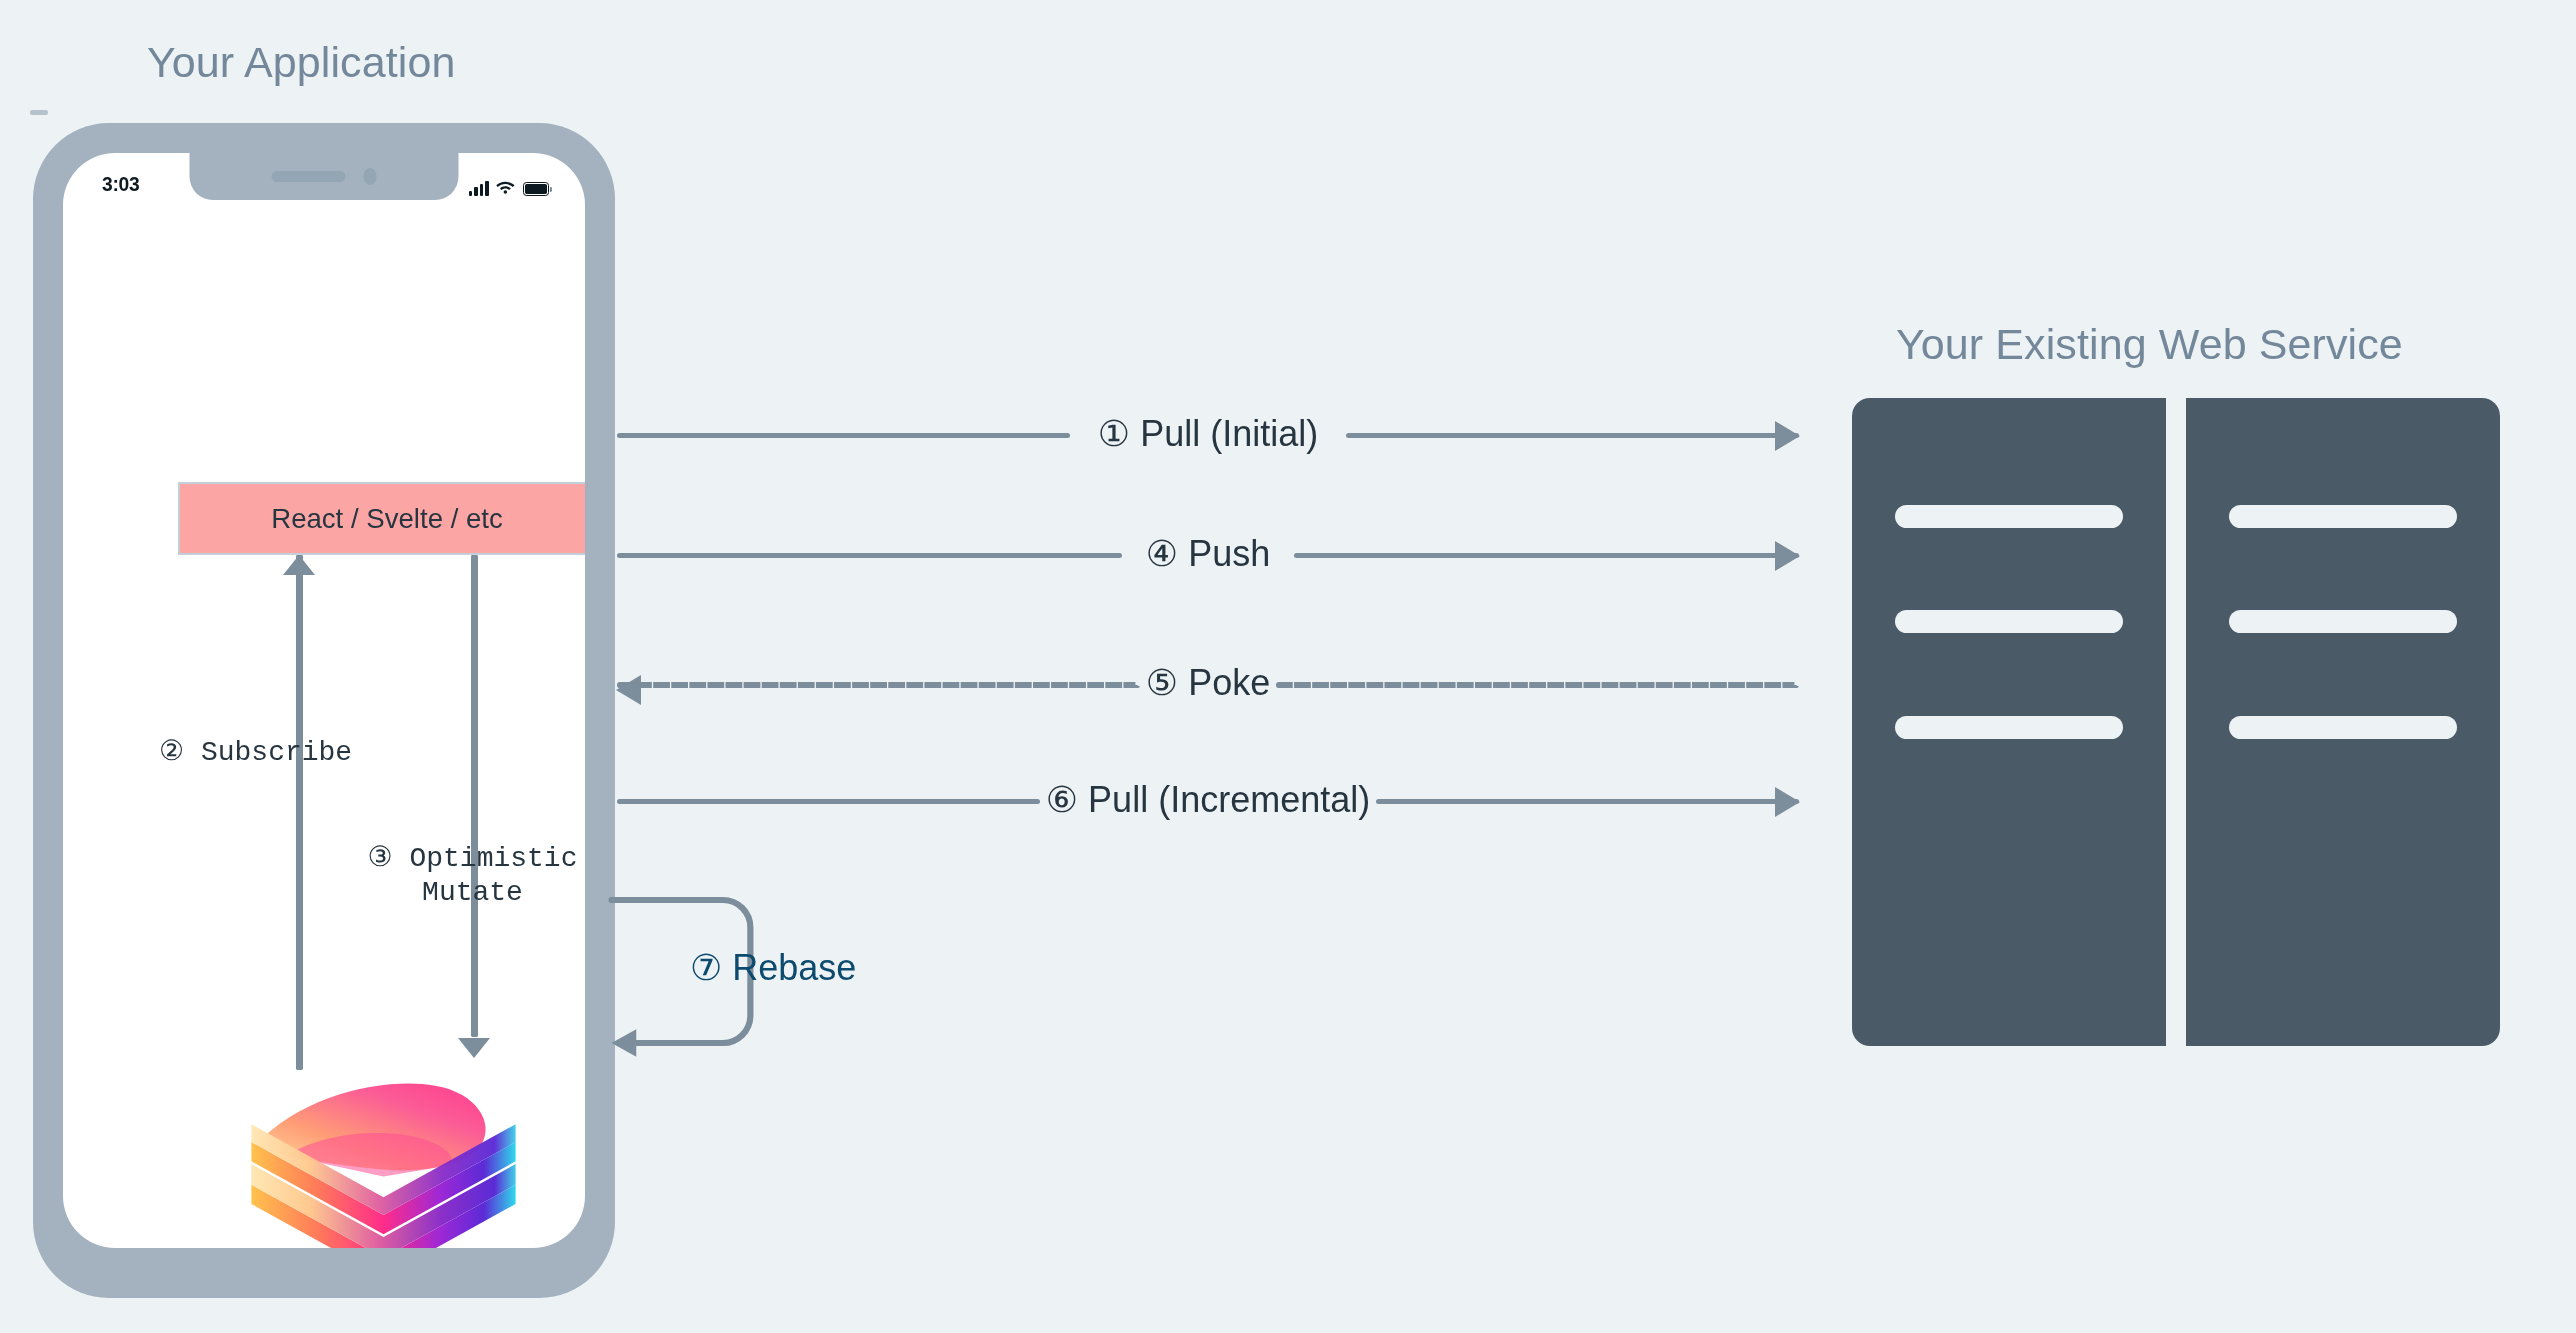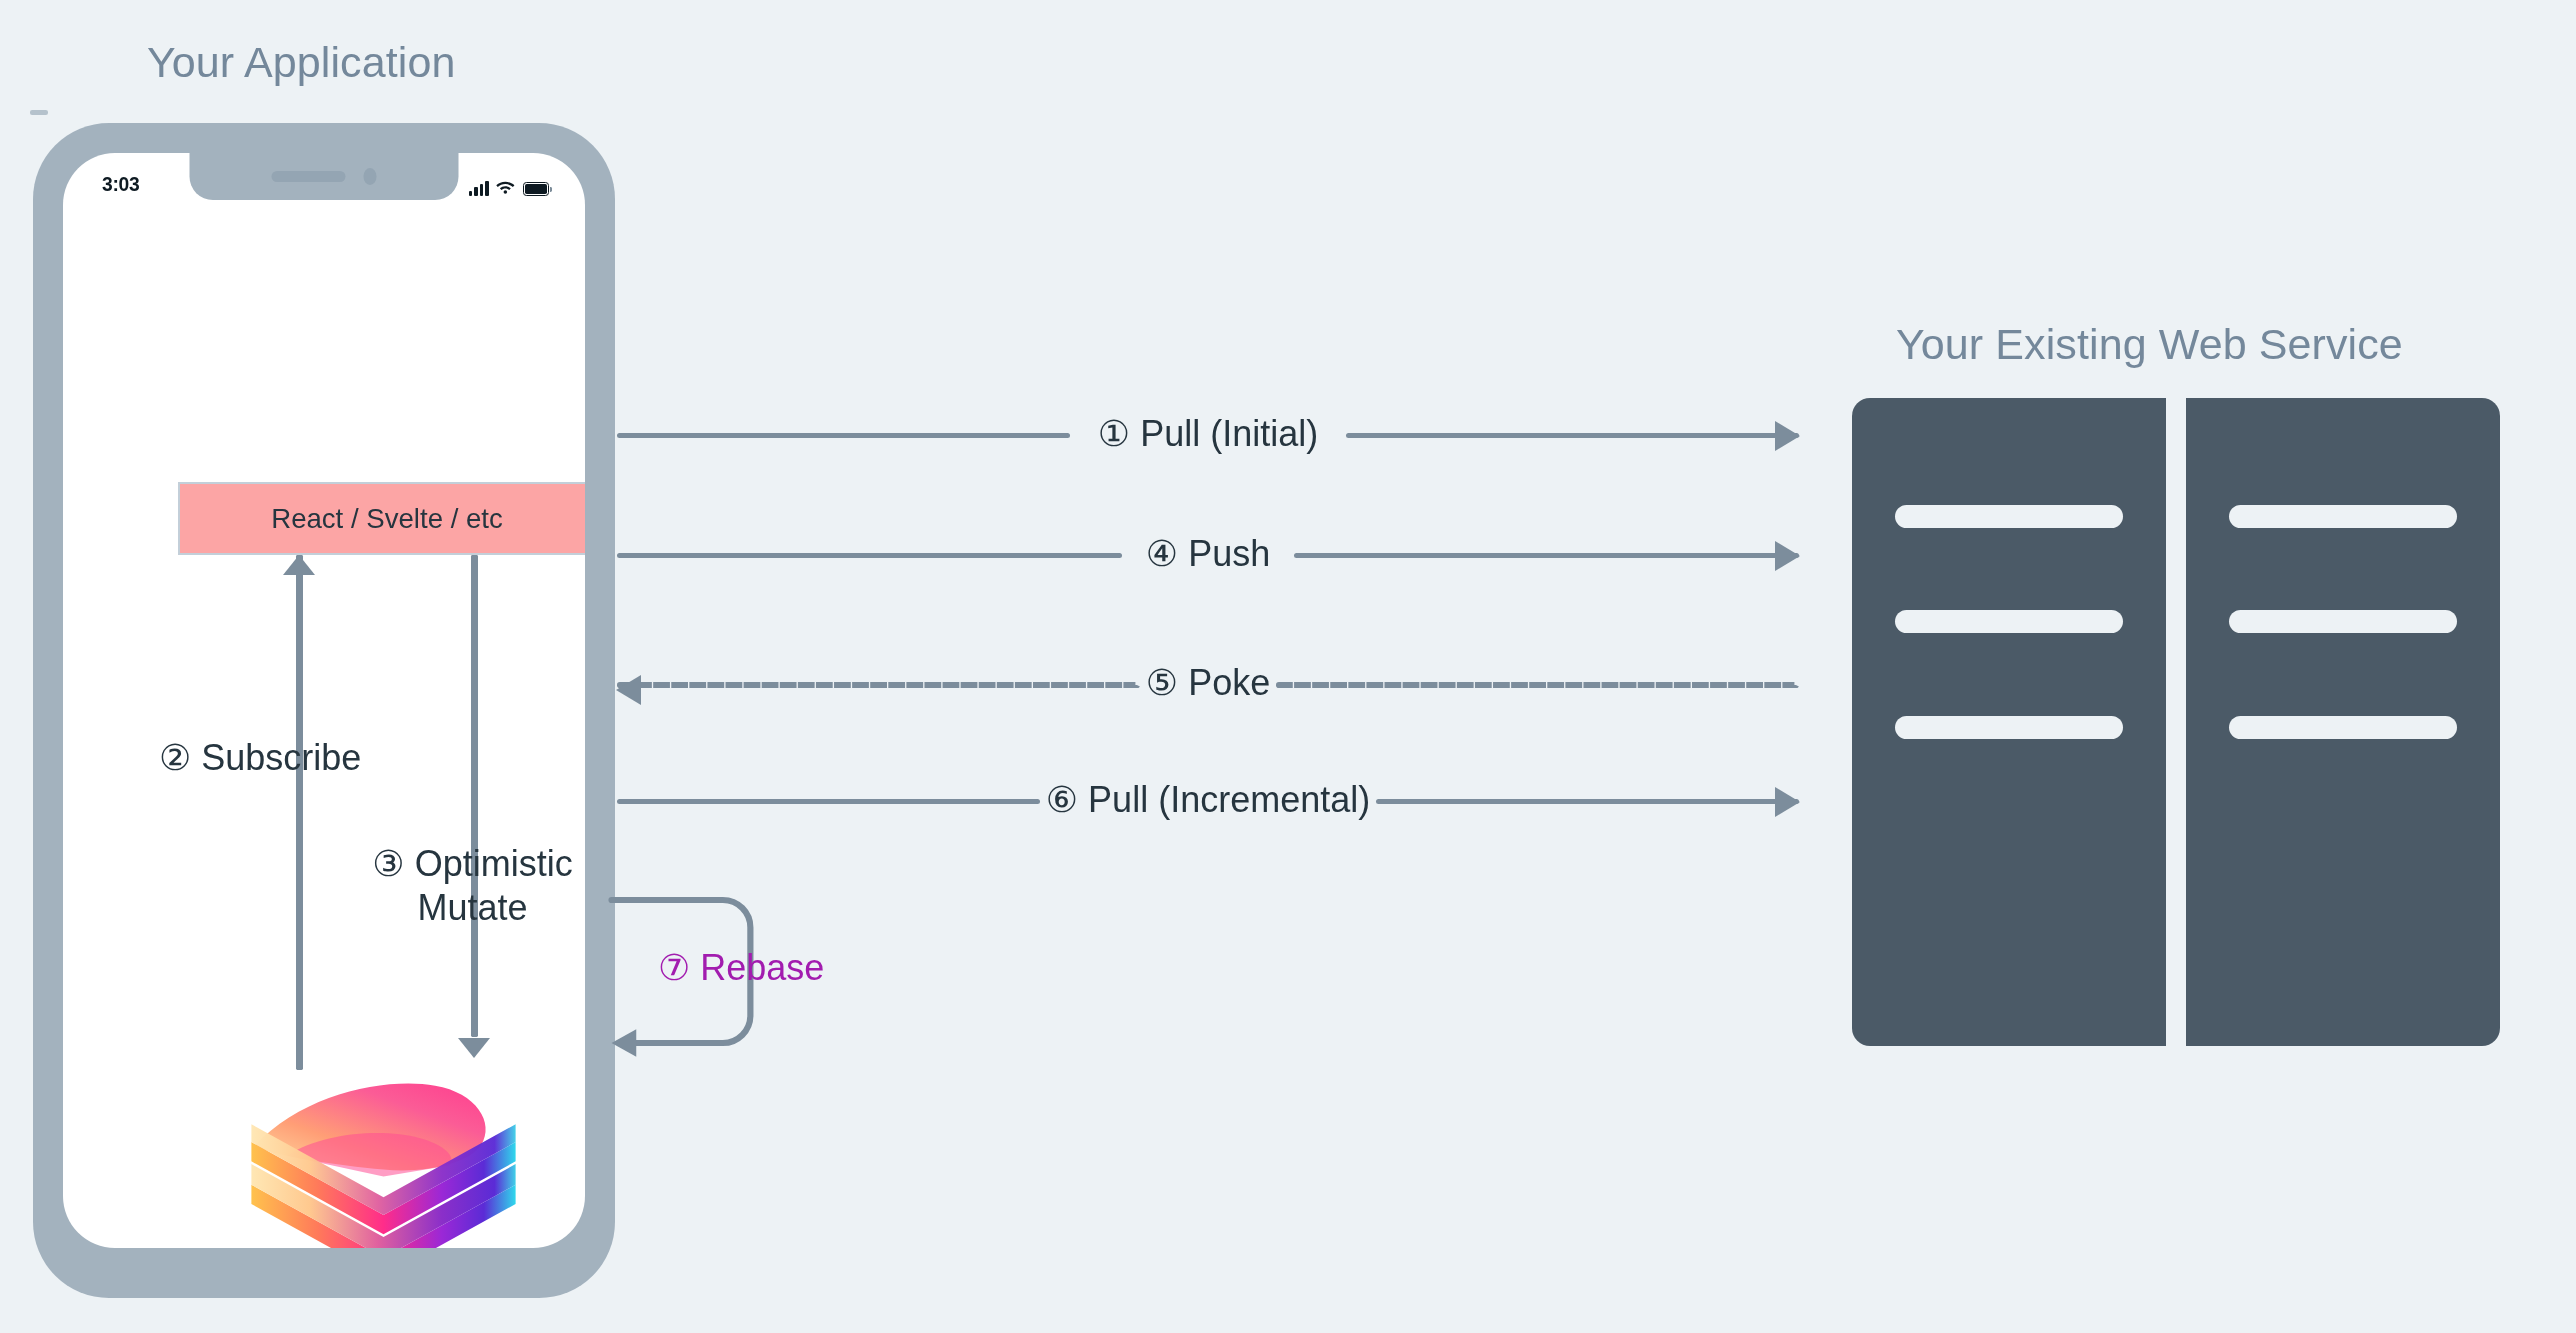--- a/index.html
+++ b/index.html
@@ -178,23 +178,24 @@
     border-right: 16px solid transparent;
   }
   .arrow-up   { border-bottom: 20.7px solid #7C8D9C; }
   .arrow-down { border-top: 20.7px solid #7C8D9C; }
   #a-subscribe { left: 220px; top: 402px; }
   #a-mutate    { left: 395px; top: 885px; }
 
   .step-label {
     position: absolute;
     color: #26353F;
-    font-size: 36px;
+    font-size: 28px;
     line-height: 1.22;
     white-space: nowrap;
+    font-family: Liberation Mono, monospace;
   }
   #lbl-subscribe { left: 96px; top: 583px; }
   #lbl-mutate    { left: 265px; top: 689px; text-align: center; white-space: normal; width: 289px; }
 
   
   #replicache {
     position: absolute;
     left: 176px;
     top: 920px;
     width: 289px;
@@ -204,23 +205,23 @@
   
   #rebase-loop {
     position: absolute;
     left: 606px;
     top: 868px;
     width: 220px;
     height: 207px;
   }
   #lbl-rebase {
     position: absolute;
-    left: 658px;
+    left: 690px;
     top: 947px;
-    color: #a21caf;
+    color: #0c4a6e;
     font-size: 36px;
     white-space: nowrap;
   }
 
   
   .net-row {
     position: absolute;
     left: 617px;
     width: 1182px;
     height: 83px;

